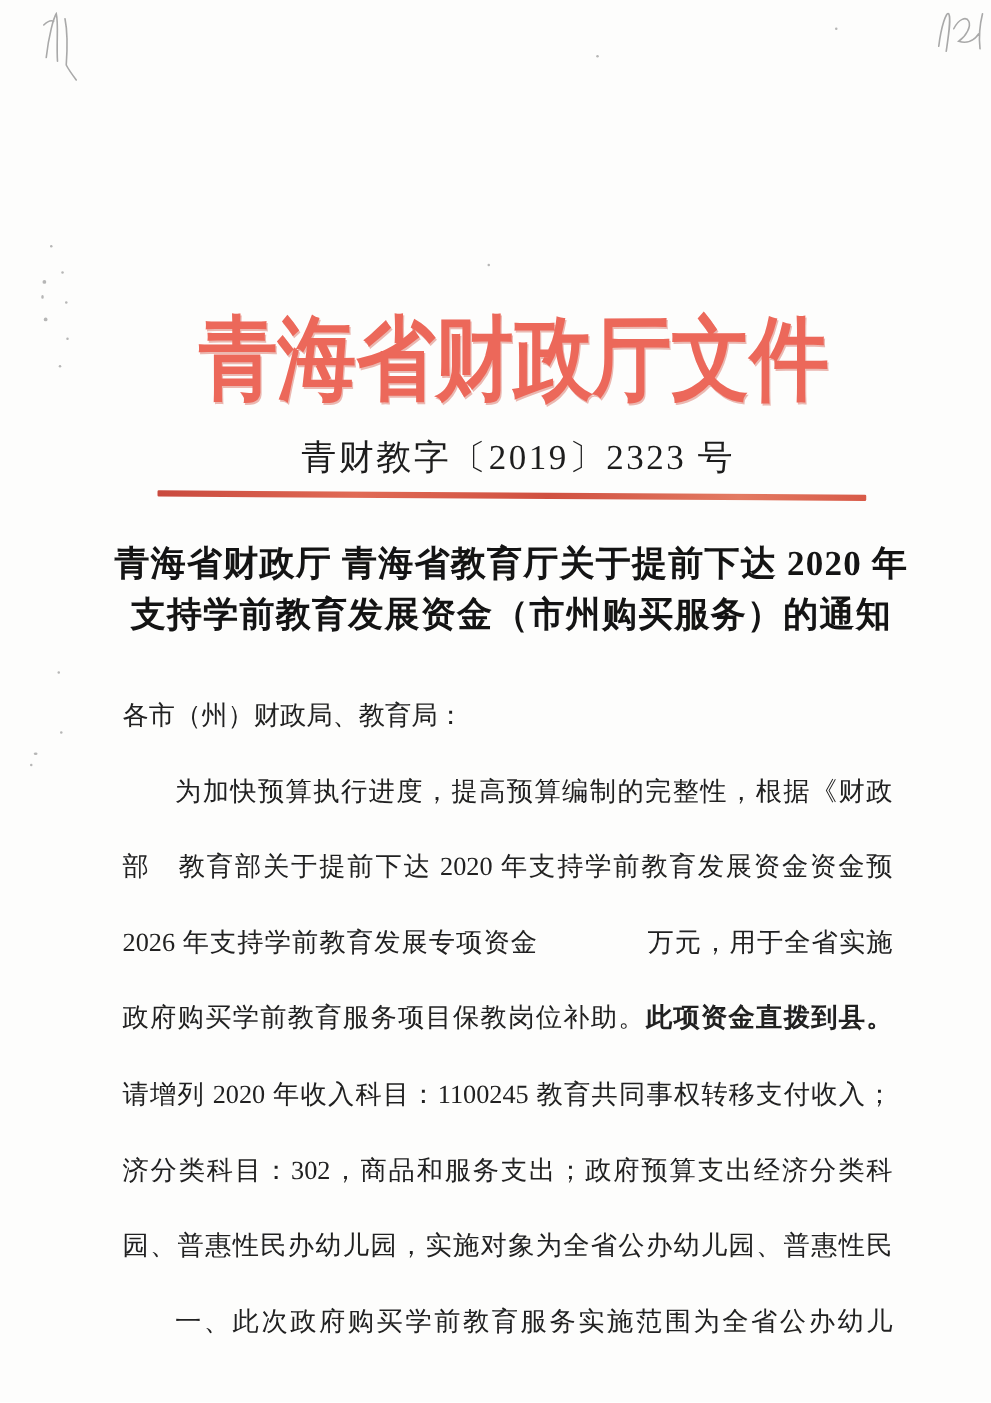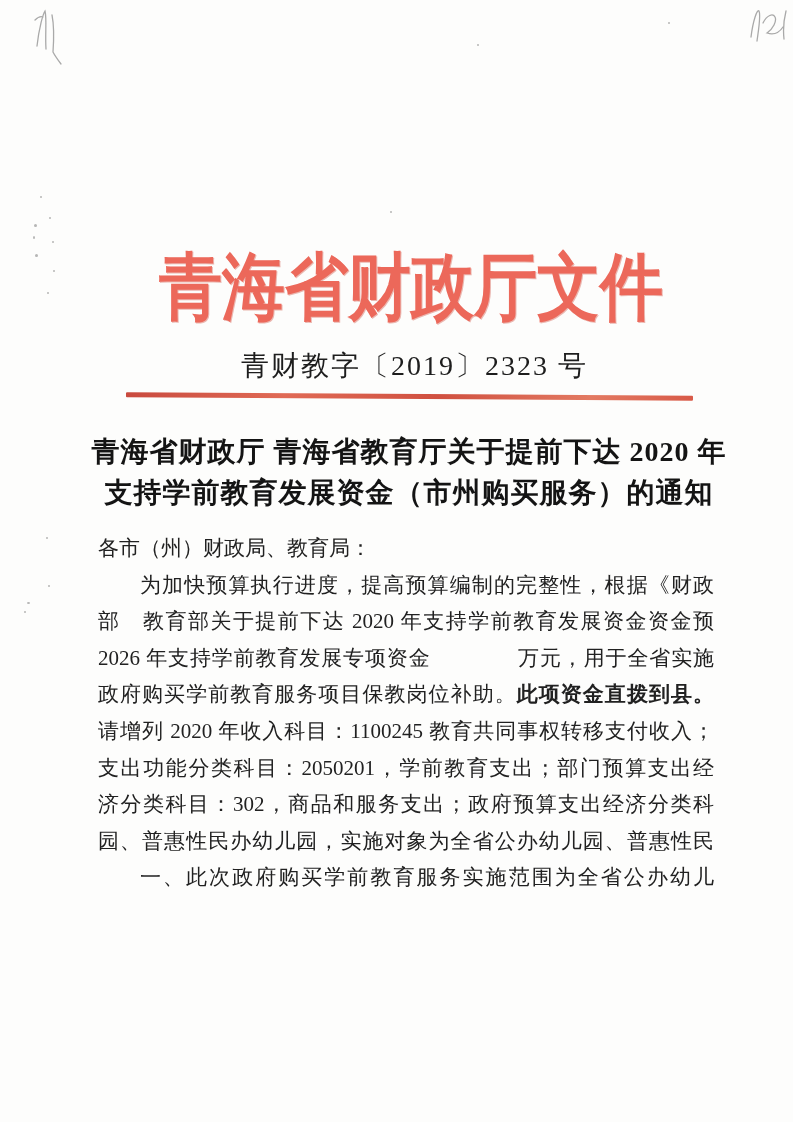--- a/index.html
+++ b/index.html
@@ -46,21 +46,21 @@
     font-size:28px; font-weight:bold; line-height:41px;
     color:#141414;
     letter-spacing:1px;
   }
   
   .body-block {
     position:absolute; top:530px; left:98px; width:616px;
     font-size:21px; line-height:36.6px;
     color:#212121;
   }
-  .bline { height:36.6px; overflow:visible; white-space:normal; }
+  .bline { height:36.6px; overflow:visible; white-space:normal;margin-top:24px; }
   .jline { text-align:justify; text-align-last:justify; }
   .lline { text-align:left; text-align-last:left; }
   .ind   { text-indent:2em; }
   .b     { font-weight:bold; }
   
   .spk { position:absolute; background:#6f6f6f; border-radius:50%; opacity:0.5; }
   .mark { position:absolute; opacity:0.75; }
   .mark svg { display:block; }
 </style>
 </head>
@@ -110,20 +110,19 @@
   </div>
 
   <div class="body-block">
     <div class="bline lline">各市（州）财政局、教育局：</div>
 
     <div class="bline jline ind">为加快预算执行进度，提高预算编制的完整性，根据《财政</div>
     <div class="bline jline">部　教育部关于提前下达 2020 年支持学前教育发展资金资金预</div>
     <div class="bline jline">2026 年支持学前教育发展专项资金　　　　万元，用于全省实施</div>
     <div class="bline jline"><span>政府购买学前教育服务项目保教岗位补助。</span><span class="b">此项资金直拨到县。</span></div>
     <div class="bline jline">请增列 2020 年收入科目：1100245 教育共同事权转移支付收入；</div>
-    <div class="bline jline">支出功能分类科目：2050201，学前教育支出；部门预算支出经</div>
     <div class="bline jline">济分类科目：302，商品和服务支出；政府预算支出经济分类科</div>
 
     <div class="bline jline">园、普惠性民办幼儿园，实施对象为全省公办幼儿园、普惠性民</div>
     <div class="bline jline ind">一、此次政府购买学前教育服务实施范围为全省公办幼儿</div>
   </div>
 
 </div>
 
 </body></html>

